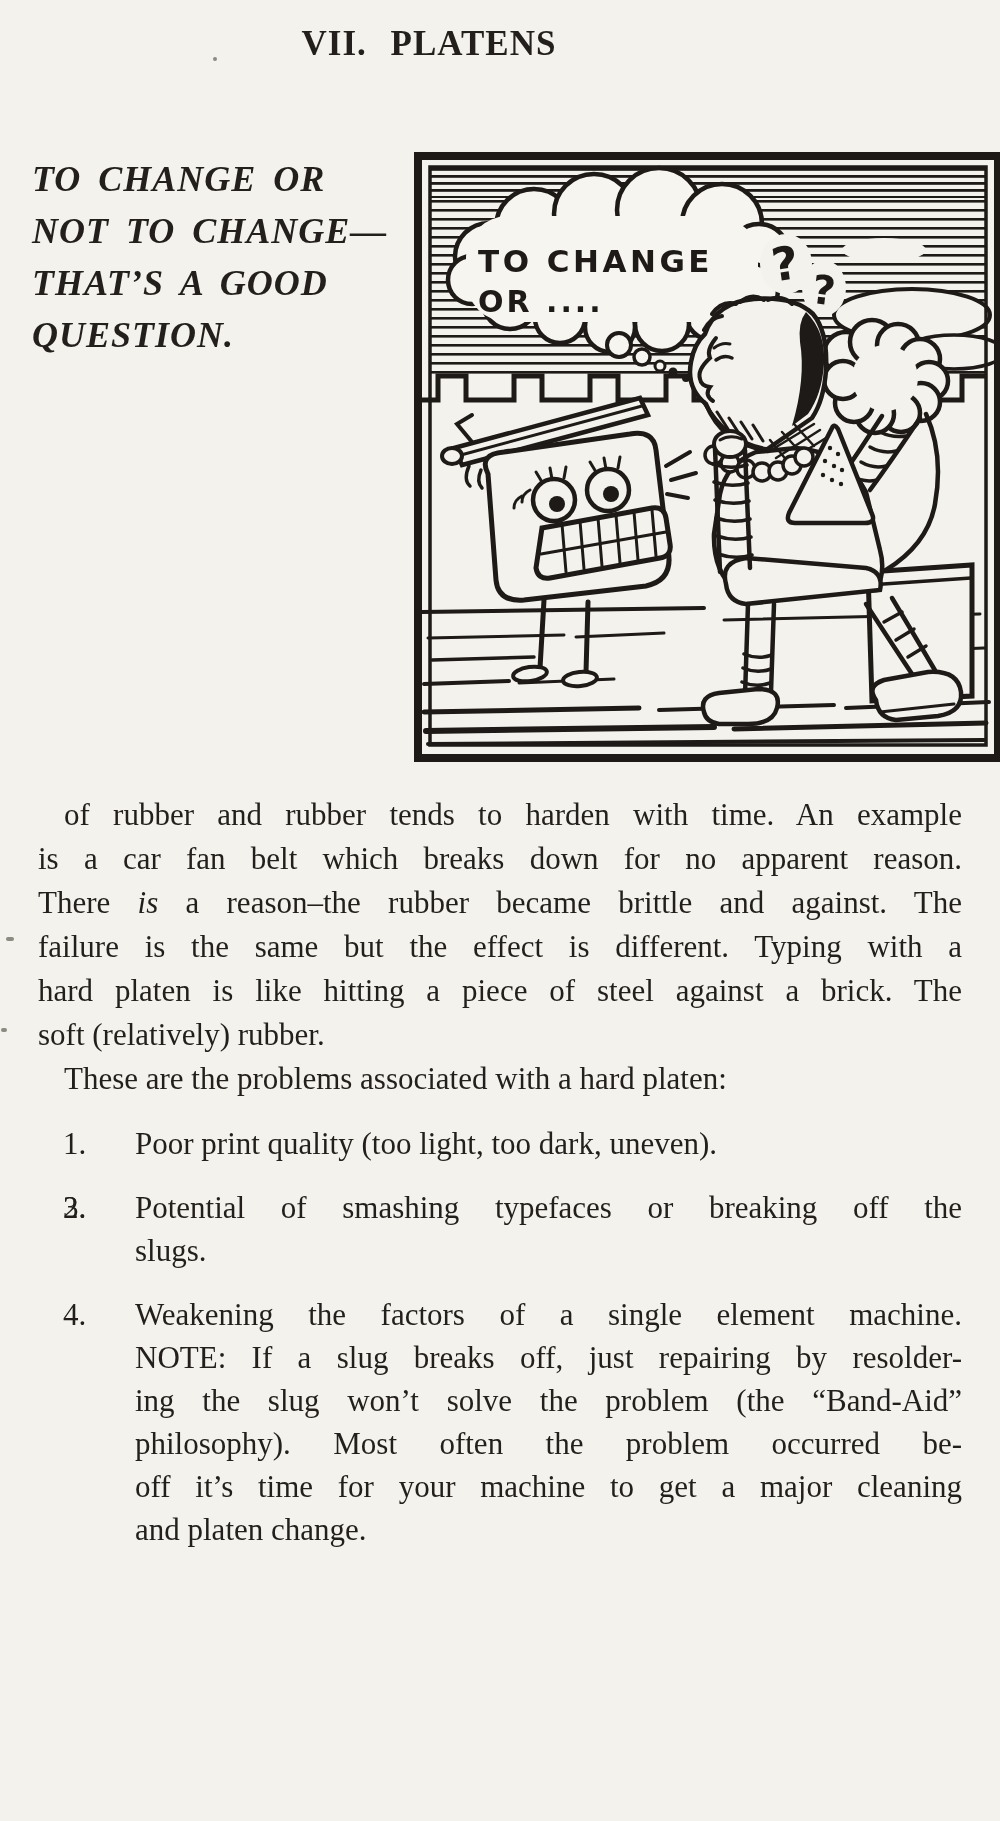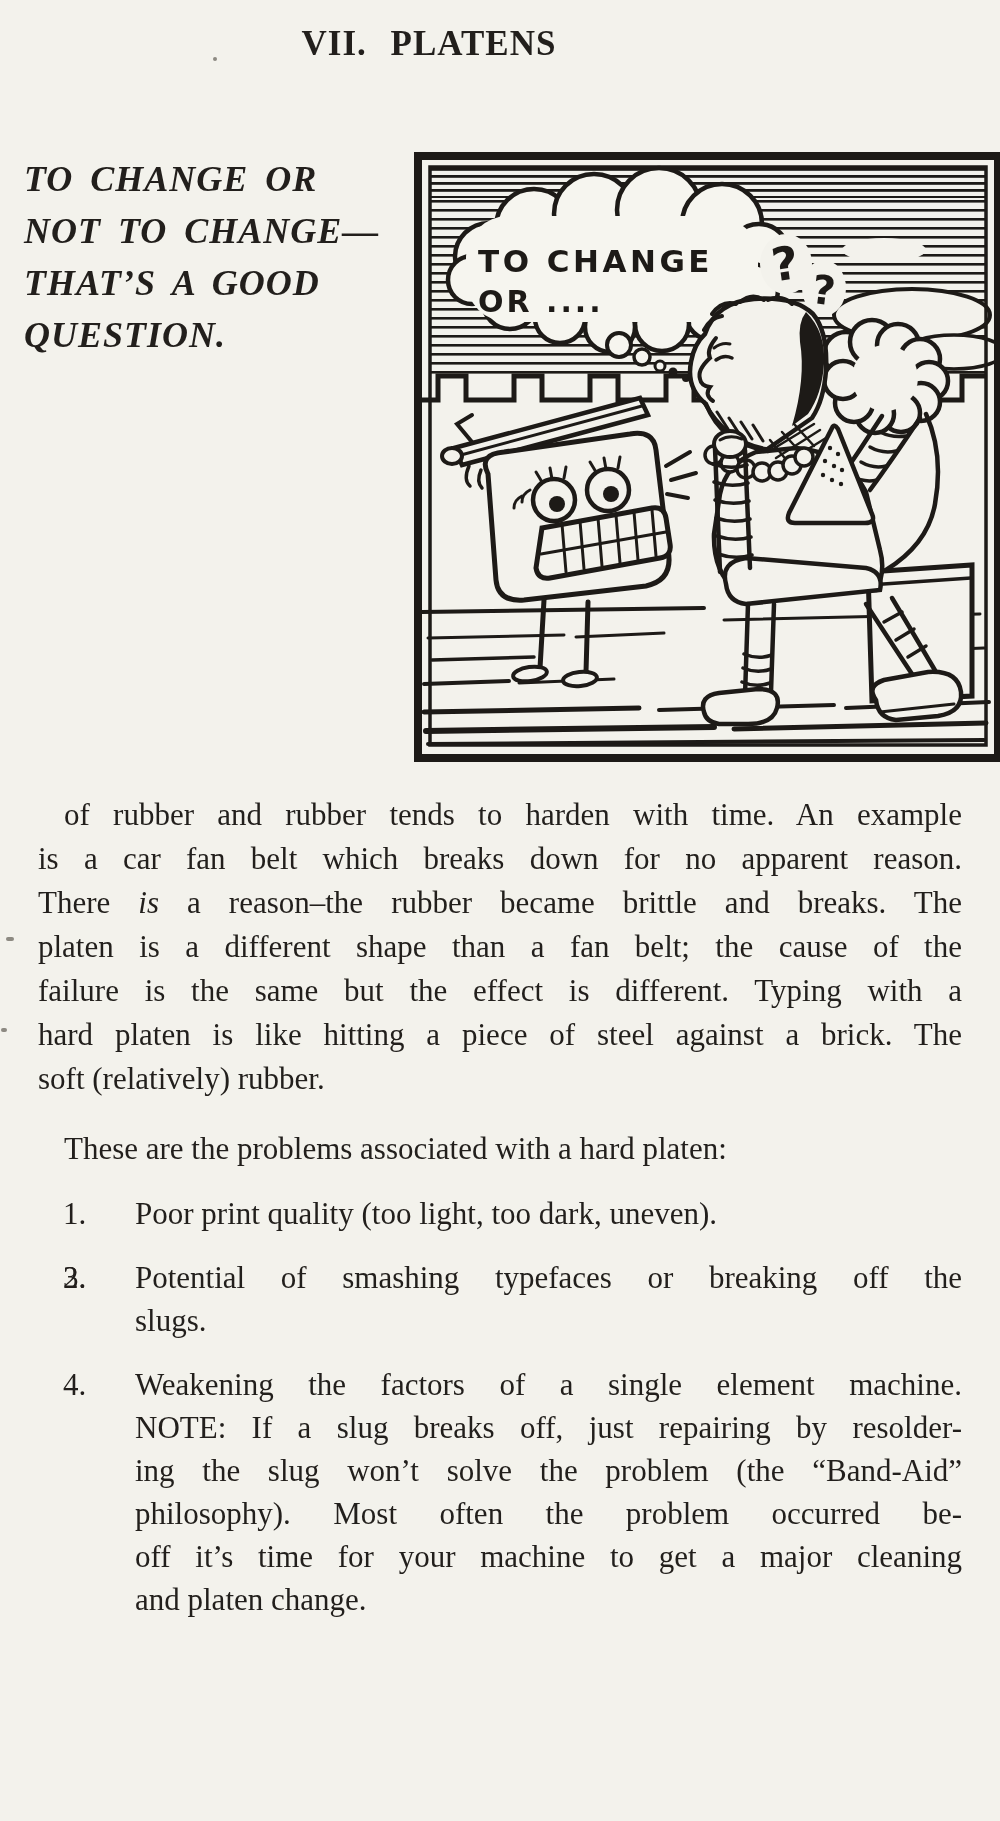--- a/index.html
+++ b/index.html
@@ -8,35 +8,35 @@
     background:#f3f2ec;
     font-family:"Liberation Serif", serif;
     color:#221f1c; overflow:hidden;
   }
   .page-title {
     position:absolute; top:24px; left:0; width:858px;
     text-align:center; font-size:35px; font-weight:bold;
     letter-spacing:1px; word-spacing:14px;
   }
   .quote-block {
-    position:absolute; left:24px; top:153px; width:360px;
+    position:absolute; left:32px; top:153px; width:360px;
     font-style:italic; font-weight:bold; font-size:36px;
     line-height:52px; letter-spacing:1px; word-spacing:7px;
   }
   .quote-block .tline { text-align:left; }
   .cartoon-wrap { position:absolute; left:398px; top:152px; width:588px; height:612px;padding-left:16px; }
   .cartoon-wrap svg { display:block; width:100%; height:100%; }
   .body-col {
     position:absolute; left:38px; top:793px; width:924px;
     font-size:31px; line-height:44px;
   }
   .para .tline { text-align:justify; text-align-last:justify; }
   .para .tline:last-child { text-align-last:auto; }
   .para .tline:first-child { text-indent:26px; }
-  .list-intro { margin-top:26px; text-indent:26px; }
+  .list-intro { text-indent:26px; }
   .problem-item { position:relative; margin-top:21px; padding-left:97px; line-height:43px; }
   .problem-item .item-number { position:absolute; left:25px; top:0; }
   .problem-item .tline { text-align:justify; text-align-last:justify; }
   .problem-item .tline:last-child { text-align-last:auto; }
   .speck { position:absolute; background:#8d8a82; border-radius:2px; }
   .speck1 { left:6px; top:937px; width:8px; height:4px; }
   .speck2 { left:1px; top:1028px; width:6px; height:4px; }
   .speck3 { left:213px; top:57px; width:4px; height:4px; border-radius:50%; }
 </style>
 </head>
@@ -251,22 +251,21 @@
 
       <rect x="16" y="15" width="556" height="578" fill="none" stroke="#1d1a17" stroke-width="3.5"></rect>
       <rect x="4" y="4" width="580" height="602" fill="none" stroke="#1d1a17" stroke-width="8"></rect>
     </svg>
   </div>
 
   <div class="body-col">
     <div class="para">
         <div class="tline"><span>of rubber and rubber tends to harden with time. An example</span></div>
         <div class="tline"><span>is a car fan belt which breaks down for no apparent reason.</span></div>
-        <div class="tline"><span>There </span><i>is</i><span> a reason–the rubber became brittle and breaks. The</span></div>
-        <div class="tline"><span>platen is a different shape than a fan belt; the cause of the</span></div>
+        <div class="tline"><span>There </span><i>is</i><span> a reason–the rubber became brittle and against. The</span></div>
         <div class="tline"><span>failure is the same but the effect is different. Typing with a</span></div>
         <div class="tline"><span>hard platen is like hitting a piece of steel against a brick. The</span></div>
         <div class="tline"><span>soft (relatively) rubber.</span></div>
       </div>
 
     <div class="list-intro">These are the problems associated with a hard platen:</div>
 
     <div class="problem-item">
       <span class="item-number">1.</span>
       <div class="item-text">

